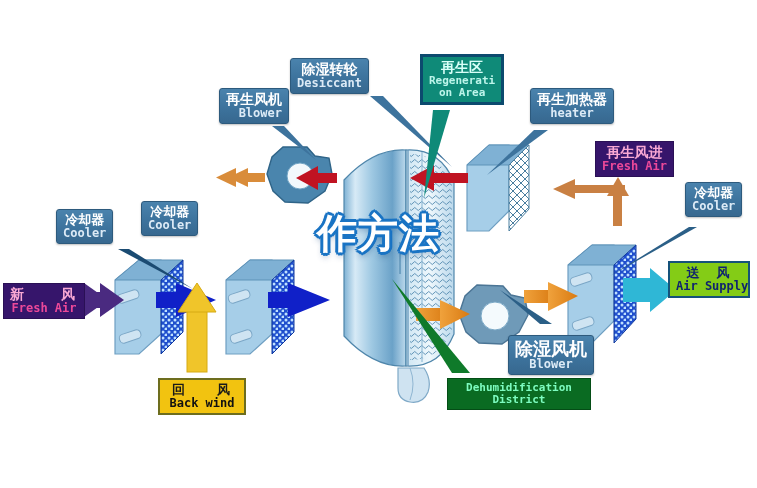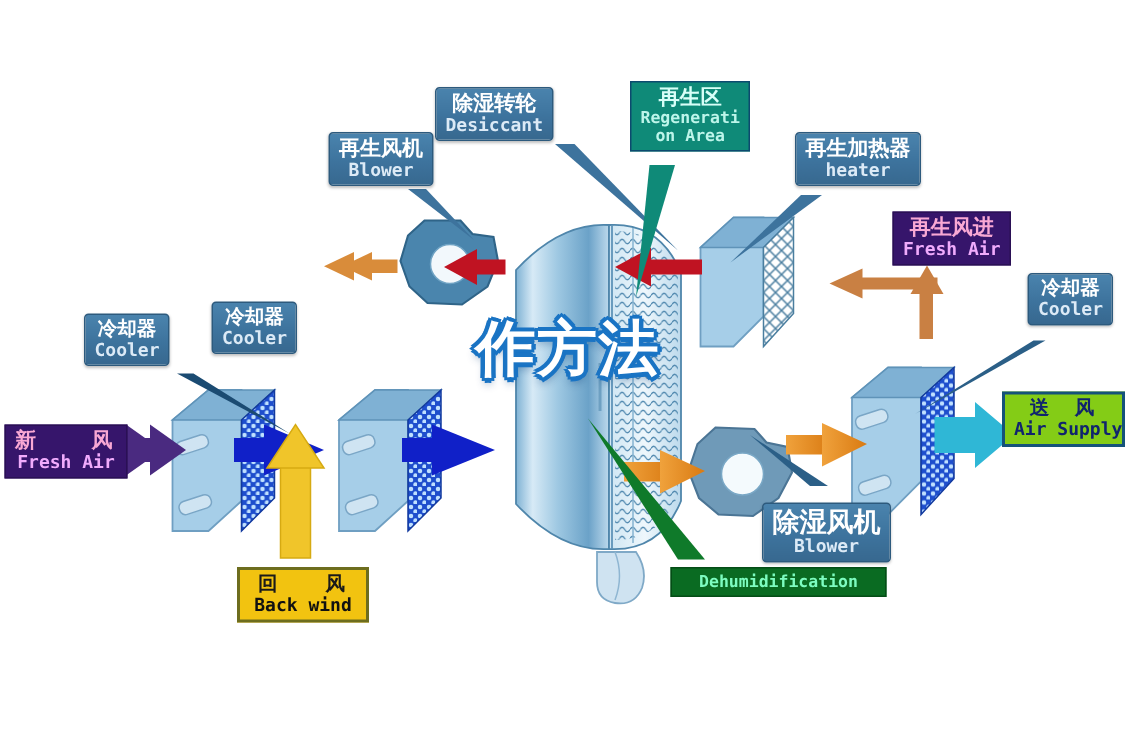--- a/index.html
+++ b/index.html
@@ -19,28 +19,28 @@
   .cal-blue .cn{color:#ffffff;}
   .cal-blue .en{color:#dceaf6;}
 
   
   .cal-orange{background:linear-gradient(180deg,#d2792c 0%,#c4661d 100%);
               border:1px solid #a35415;color:#fff;}
   .cal-orange .cn{color:#ffffff;}
   .cal-orange .en{color:#ffe9d2;}
 
   
-  .cal-teal{background:#0f8a78;border:1px solid #0c4a6e;color:#cffbf1;}
+  .cal-teal{background:#0f8a78;border:3px solid #0c4a6e;color:#cffbf1;}
   .cal-teal .cn{color:#d8fff8;}
   .cal-teal .en{color:#bdf5ea;}
 
   
   .cal-purple{background:#36156b;border:1px solid #2a1055;}
   .cal-purple .cn{color:#f9a8d4;}
-  .cal-purple .en{color:#f0abfc;}
+  .cal-purple .en{color:#ec4899;}
 
   
   .cal-yellow{background:#f2c310;border:2px solid #6d6d1e;}
   .cal-yellow .cn{color:#1a1a1a;}
   .cal-yellow .en{color:#111111;}
 
   
   .cal-cyan{background:#84cc16;border:2px solid #15527a;}
   .cal-cyan .cn{color:#10246e;}
   .cal-cyan .en{color:#10246e;}
@@ -282,21 +282,21 @@
     <polygon points="452,373 470,373 392,279" fill="#0f7a2a"></polygon>
   </svg>
 
   <div class="wm" style="left:386px;top:316px;"></div>
 
   <div class="lbl cal-blue" style="left:290px;top:58px;">
     <span class="cn" style="font-size:14px;">除湿转轮</span>
     <span class="en" style="font-size:12px;">Desiccant</span>
   </div>
 
-  <div class="lbl cal-blue" style="left:219px;top:88px;">
+  <div class="lbl cal-blue" style="left:219px;top:88px;text-align:right;">
     <span class="cn" style="font-size:14px;">再生风机</span>
     <span class="en" style="font-size:12px;">Blower</span>
   </div>
 
 
   <div class="lbl cal-blue" style="left:56px;top:209px;">
     <span class="cn" style="font-size:13px;">冷却器</span>
     <span class="en" style="font-size:12px;">Cooler</span>
   </div>
 
@@ -336,20 +336,21 @@
     <span class="en" style="font-size:12px;">Back wind</span>
   </div>
 
   <div class="lbl cal-blue" style="left:508px;top:335px;">
     <span class="cn" style="font-size:18px;">除湿风机</span>
     <span class="en" style="font-size:12px;">Blower</span>
   </div>
 
   <div class="lbl cal-green" style="left:447px;top:378px;width:144px;">
     <span class="en" style="font-size:11px;">Dehumidification</span>
+    <span class="en" style="font-size:11px;">District</span>
   </div>
 
   <div class="lbl cal-cyan" style="left:668px;top:261px;width:82px;">
     <span class="cn" style="font-size:13px;letter-spacing:2px;">送　风</span>
     <span class="en" style="font-size:12px;">Air Supply</span>
   </div>
 
   <div id="title">
     <span class="t2">作方法</span>
   </div>

